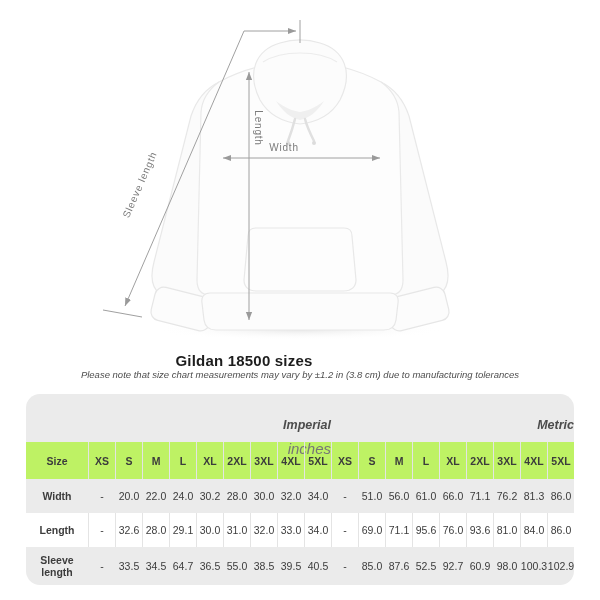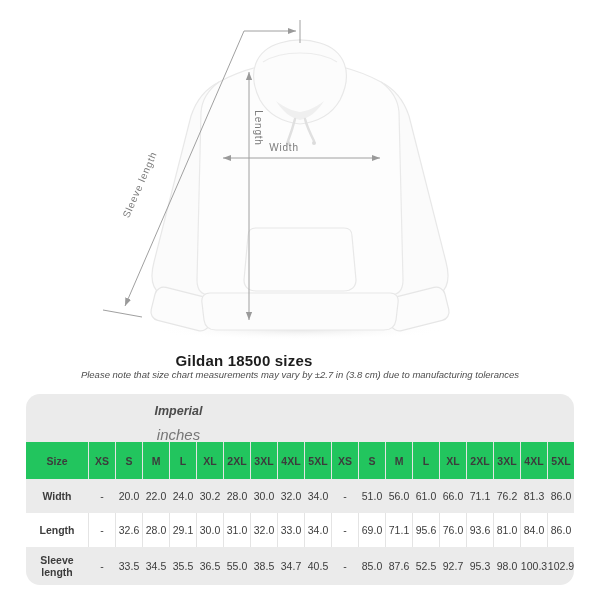--- a/index.html
+++ b/index.html
@@ -12,25 +12,25 @@
            font-size:15px; font-weight:bold; color:#1d1d1d; letter-spacing:.2px; }
   .note  { position:absolute; top:369px; left:0; width:600px; margin:0; text-align:center;
            font-style:italic; font-size:9.5px; color:#4e4e4e; }
 
   .size-table { position:absolute; top:394px; left:26px; width:548px;
                 border-radius:14px; overflow:hidden; }
   .trow { display:grid; grid-template-columns:62px repeat(18,1fr); align-items:stretch; }
   .band { background:#ebebeb; height:48px; }
   .half-imp { grid-column:1/11; }
   .half-met { grid-column:11/20; }
-  .half { text-align:center; padding-top:10px; }
+  .half { text-align:right; padding-top:24px; }
   .gname { font-weight:bold; font-style:italic; font-size:12.5px; color:#4c4c4c; }
   .gsub  { font-style:italic; font-size:15px; color:#767676; margin-top:8px; }
 
-  .hdr { height:37px; background:#22c55e; }
+  .hdr { height:37px; background:#bef264; }
   .r-w { height:34px; background:#fff; }
   .r-g { background:#ebebeb; }
   .r-g1 { height:34px; }
   .r-g2 { height:38px; }
   .c { display:flex; align-items:center; justify-content:center; text-align:center;
        font-size:10.5px; color:#3c3c3c; border-left:1px solid #e4e4e4; min-width:0; }
   .c:first-child { border-left:none; }
   .r-g .c { border-left-color:transparent; }
   .b { font-weight:bold; }
 </style>
@@ -96,30 +96,31 @@
     </g>
 
     <g fill="#7b7b7b" font-size="10" letter-spacing="0.8">
       <text x="143" y="186" text-anchor="middle" transform="rotate(-66.5 143 186)">Sleeve length</text>
       <text x="258" y="128" text-anchor="middle" dominant-baseline="middle" transform="rotate(90 258 128)">Length</text>
       <text x="284" y="151" text-anchor="middle">Width</text>
     </g>
   </svg>
 
   <h1 class="title">Gildan 18500 sizes</h1>
-  <p class="note">Please note that size chart measurements may vary by ±2.7 in (3.8 cm) due to manufacturing tolerances</p>
+  <p class="note">Please note that size chart measurements may vary by ±1.2 in (3.8 cm) due to manufacturing tolerances</p>
 
   <div class="size-table">
 
     <div class="trow band">
       <div class="half half-imp">
         <div class="gname">Imperial</div>
         <div class="gsub">inches</div>
       </div>
       <div class="half half-met">
+        <div class="gname">Metric</div>
       </div>
     </div>
 
     <div class="trow hdr">
       <div class="c b">Size</div>
       <div class="c b">XS</div>
       <div class="c b">S</div>
       <div class="c b">M</div>
       <div class="c b">L</div>
       <div class="c b">XL</div>
@@ -180,31 +181,31 @@
       <div class="c">81.0</div>
       <div class="c">84.0</div>
       <div class="c">86.0</div>
     </div>
 
     <div class="trow r-g r-g2">
       <div class="c b">Sleeve length</div>
       <div class="c">-</div>
       <div class="c">33.5</div>
       <div class="c">34.5</div>
-      <div class="c">35.5</div>
+      <div class="c">64.7</div>
       <div class="c">36.5</div>
       <div class="c">55.0</div>
       <div class="c">38.5</div>
-      <div class="c">34.7</div>
+      <div class="c">39.5</div>
       <div class="c">40.5</div>
       <div class="c">-</div>
       <div class="c">85.0</div>
       <div class="c">87.6</div>
       <div class="c">52.5</div>
       <div class="c">92.7</div>
-      <div class="c">95.3</div>
+      <div class="c">60.9</div>
       <div class="c">98.0</div>
       <div class="c">100.3</div>
       <div class="c">102.9</div>
     </div>
 
   </div>
 </div>
 
 </body></html>

